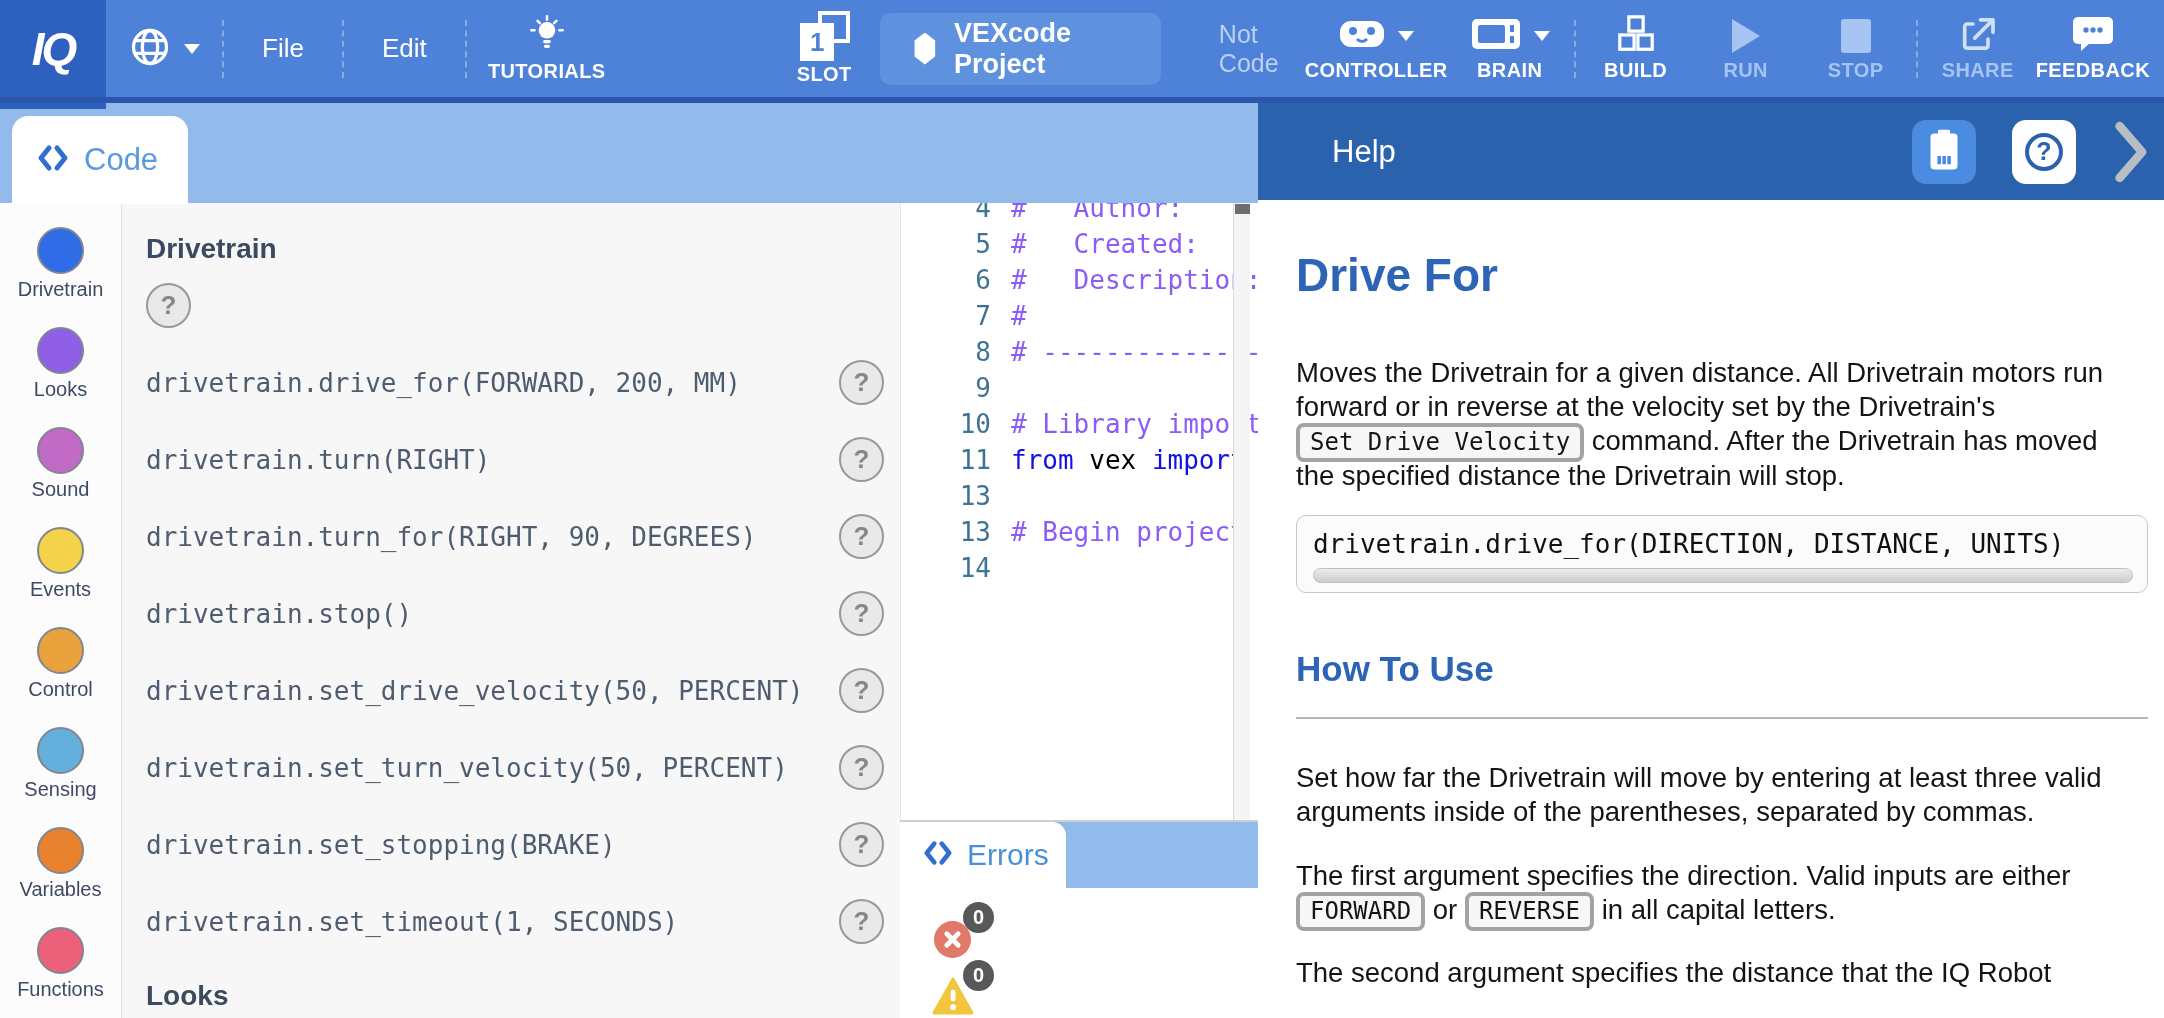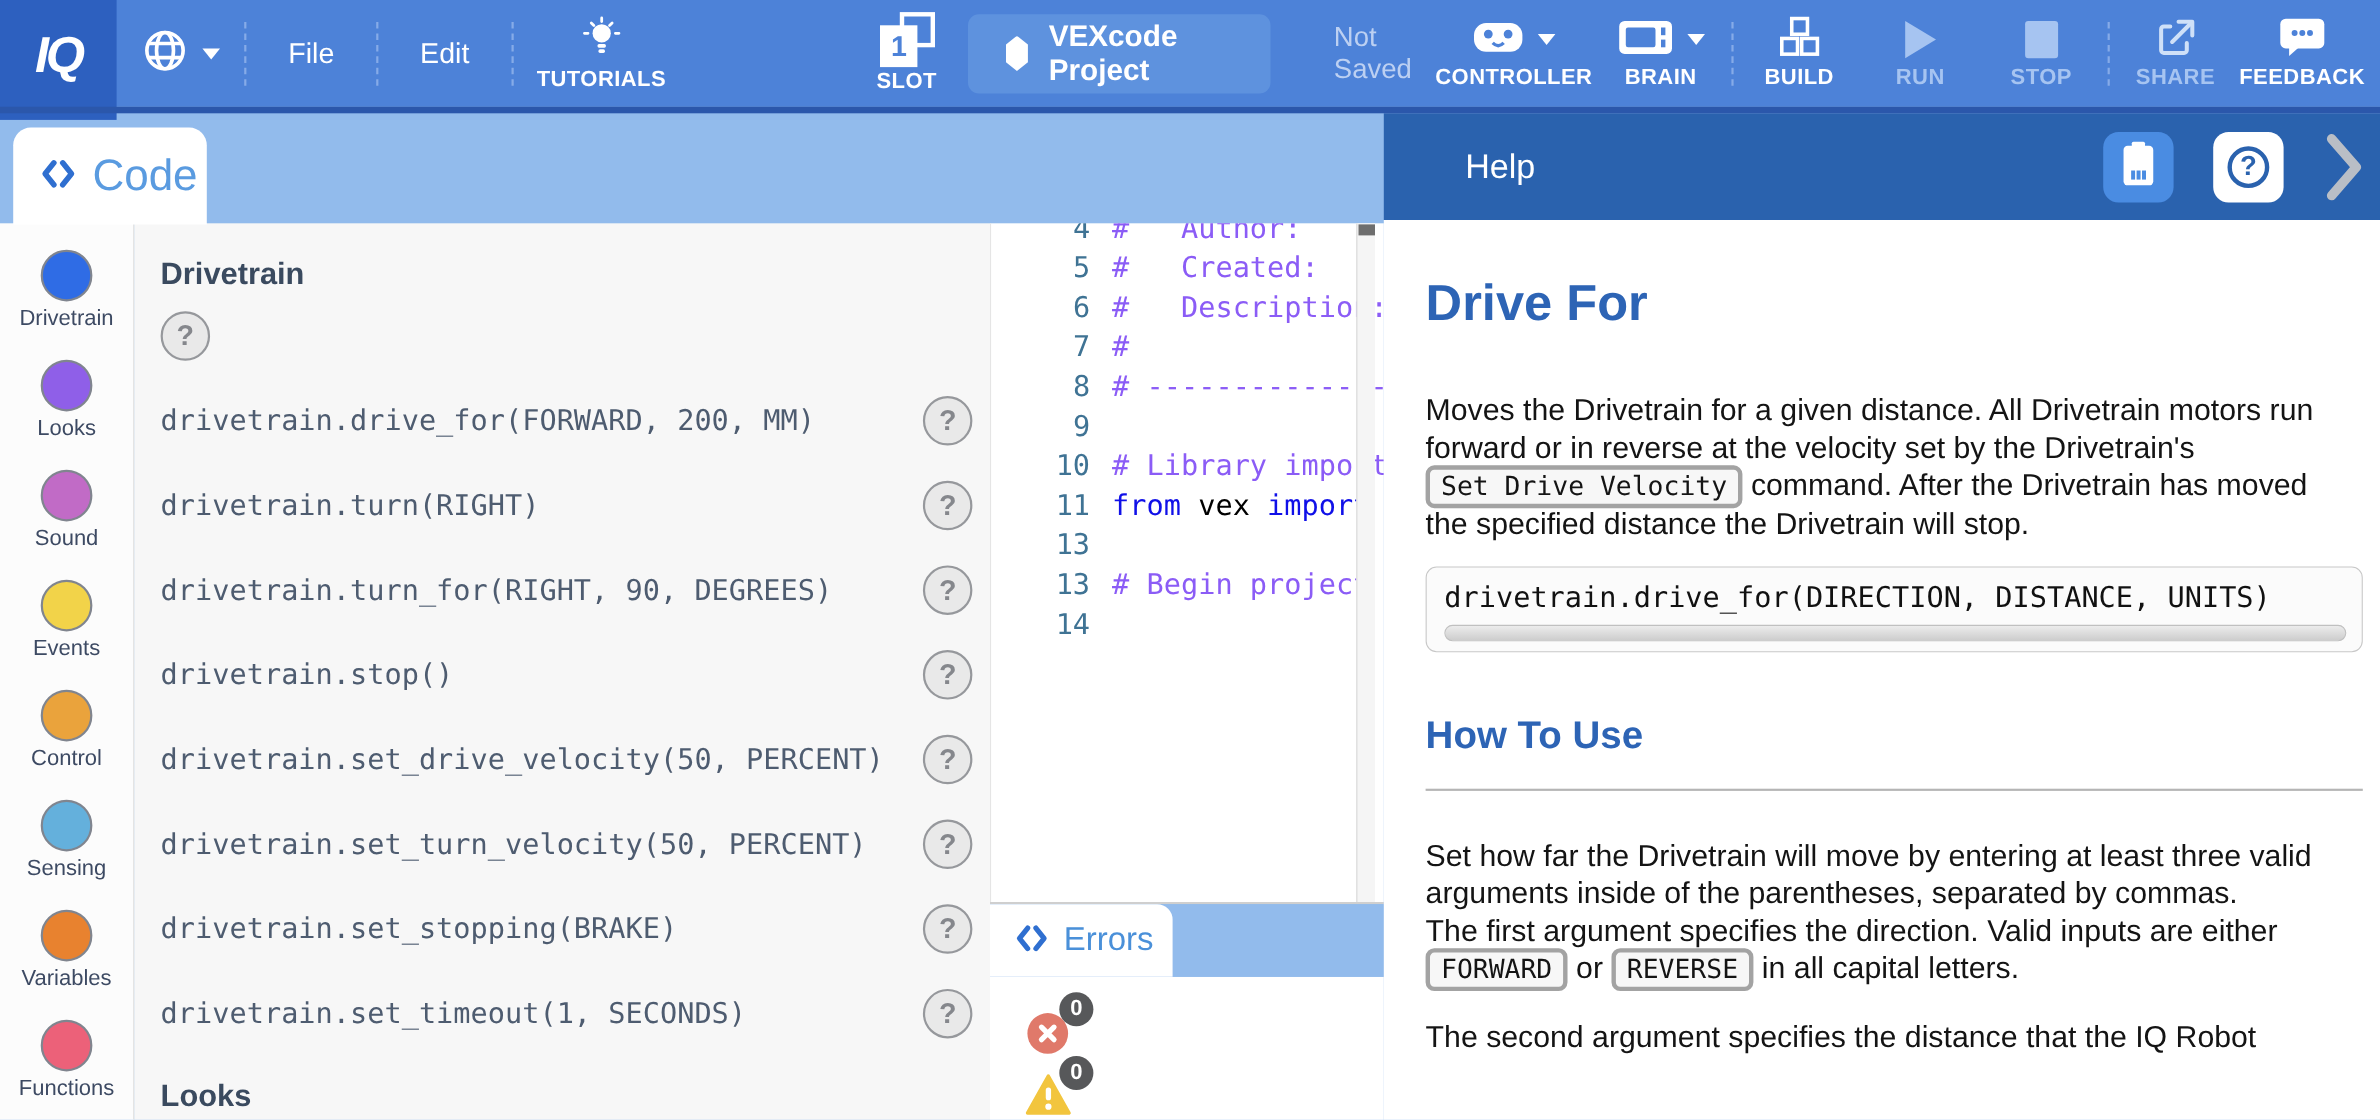--- a/index.html
+++ b/index.html
@@ -47,21 +47,21 @@
   .sq-stop { width:30px; height:34px; background:#a6c4f1; border-radius:3px; }
 
   
   .canvas { position:absolute; left:0; top:103px; width:2164px; height:915px;
     background:#92bbec; }
 
   
   .code-tab { position:absolute; left:12px; top:116px; width:176px; height:88px;
     background:#fff; border-radius:16px 16px 0 0; display:flex; align-items:center;
     padding-left:24px; gap:14px; z-index:6; cursor:pointer; }
-  .code-tab .tab-lbl { color:#5a9be0; font-size:40px; }
+  .code-tab .tab-lbl { color:#5a9be0; font-size:31px; }
 
   
   .sidebar { position:absolute; left:0; top:203px; width:122px; height:815px;
     background:#fcfcfc; border-right:1px solid #e2e2e2; padding-top:24px;
     display:flex; flex-direction:column; align-items:center; z-index:5; }
   .cat { display:flex; flex-direction:column; align-items:center;
     margin-bottom:26px; cursor:pointer; }
   .cat-dot { width:47px; height:47px; border-radius:50%;
     border:2px solid #80858f; }
   .cat-label { margin-top:4px; font-size:20px; color:#3d4a63; }
@@ -144,21 +144,21 @@
   .code-box { margin-top:22px; width:852px; border:1px solid #c8c8c8;
     border-radius:10px; background:#fbfbfb; padding:13px 14px 9px 16px; }
   .code-box .code-line { font-family:"DejaVu Sans Mono", monospace;
     font-size:26px; color:#111; white-space:nowrap; overflow:hidden; }
   .hscroll { margin-top:9px; height:15px; border-radius:8px;
     background:linear-gradient(#ececec,#cdcdcd); border:1px solid #c0c0c0; }
   .help-h2 { margin-top:56px; font-size:35px; font-weight:700; color:#2d64b5; }
   .help-hr { margin-top:28px; border:none; border-top:2px solid #b5b5b5;
     width:852px; }
   .p-use { margin-top:42px; }
-  .p-arg1 { }
+  .p-arg1 { margin-top:30px; }
   .p-arg2 { margin-top:28px; }
 </style>
 </head>
 <body>
 
 <div class="toolbar">
   <div class="logo-tile">IQ</div>
 
   <div class="tb-globe">
     <span>
@@ -197,21 +197,21 @@
       <span class="slot-front">1</span>
     </span>
     <span class="lbl">SLOT</span>
   </div>
 
   <div class="project-pill">
     <span class="hex"></span>
     <span class="name">VEXcode Project</span>
   </div>
 
-  <div class="save-status">Not Saved</div>
+  <div class="save-status">Not Code</div>
 
   <div class="tb-right">
     <div class="tb-col" style="min-width:126px;">
       <span class="ico-row">
         <span>
           <svg width="48" height="34" viewBox="0 0 48 34">
             <rect x="2" y="4" width="44" height="26" rx="11" fill="#fff"></rect>
             <circle cx="15" cy="14" r="4" fill="#4d82d8"></circle>
             <circle cx="33" cy="14" r="4" fill="#4d82d8"></circle>
             <path d="M19 22q5 5 10 0" stroke="#4d82d8" stroke-width="3" fill="none"></path>

